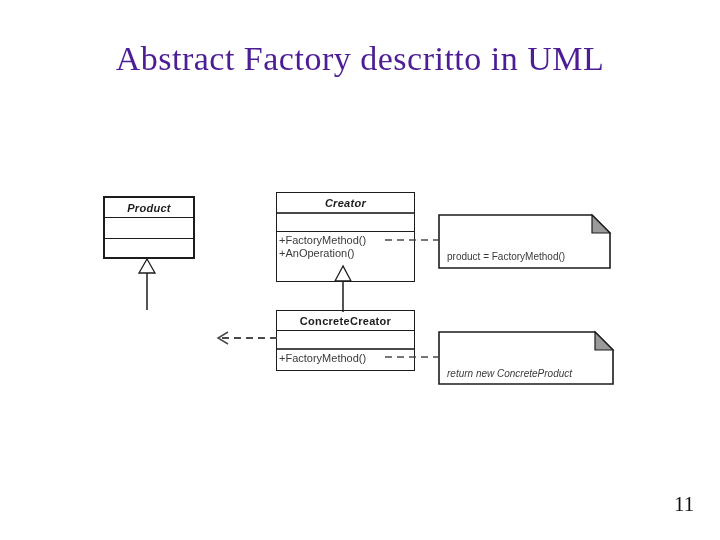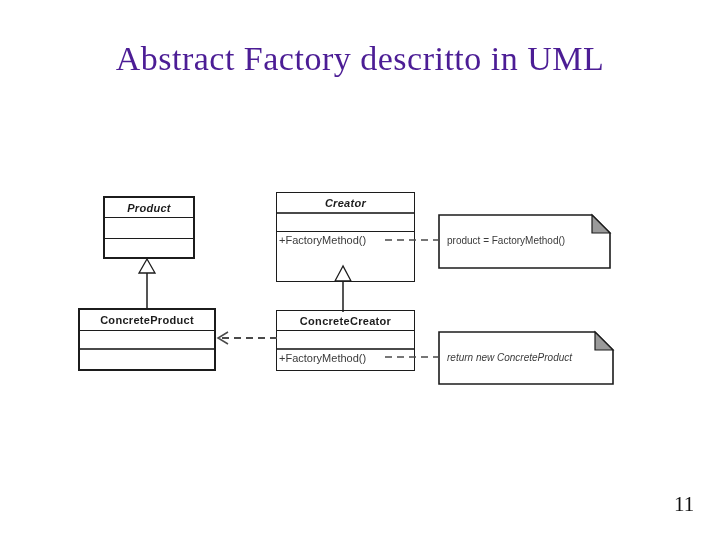--- a/index.html
+++ b/index.html
@@ -50,21 +50,21 @@
   .box-concretecreator{left:276px;top:310px;width:139px;height:61px;}
   .box-concretecreator .uml-title{height:20px;text-align:center;}
   .box-concretecreator .uml-attrs{height:19px;}
   
   .diagram-svg{
     position:absolute;left:0;top:0;width:720px;height:540px;
     pointer-events:none;
   }
   
   .note-text{
-    position:absolute;font-size:10px;color:#3a3a3a;white-space:nowrap;
+    position:absolute;font-size:10px;color:#3a3a3a;white-space:nowrap;margin-top:16px;
   }
   .note-text-1{left:447px;top:235px;}
   .note-text-2{left:447px;top:352px;font-style:italic;}
 </style>
 </head>
 <body>
 
 <div class="slide">
 
   <div class="slide-title">Abstract Factory descritto in UML</div>
@@ -73,28 +73,24 @@
     <div class="uml-title abstract">Product</div>
     <div class="uml-attrs"></div>
     <div class="uml-ops"></div>
   </div>
 
   <div class="uml-class thin box-creator">
     <div class="uml-title abstract thickline">Creator</div>
     <div class="uml-attrs"></div>
     <div class="uml-ops">
       <div>+FactoryMethod()</div>
+      <div>+AnOperation()</div>
     </div>
   </div>
 
-  <div class="uml-class box-concreteproduct">
-    <div class="uml-title">ConcreteProduct</div>
-    <div class="uml-attrs thickline"></div>
-    <div class="uml-ops"></div>
-  </div>
 
   <div class="uml-class thin box-concretecreator">
     <div class="uml-title">ConcreteCreator</div>
     <div class="uml-attrs thickline"></div>
     <div class="uml-ops">
       <div>+FactoryMethod()</div>
     </div>
   </div>
 
   <svg class="diagram-svg" viewBox="0 0 720 540">

